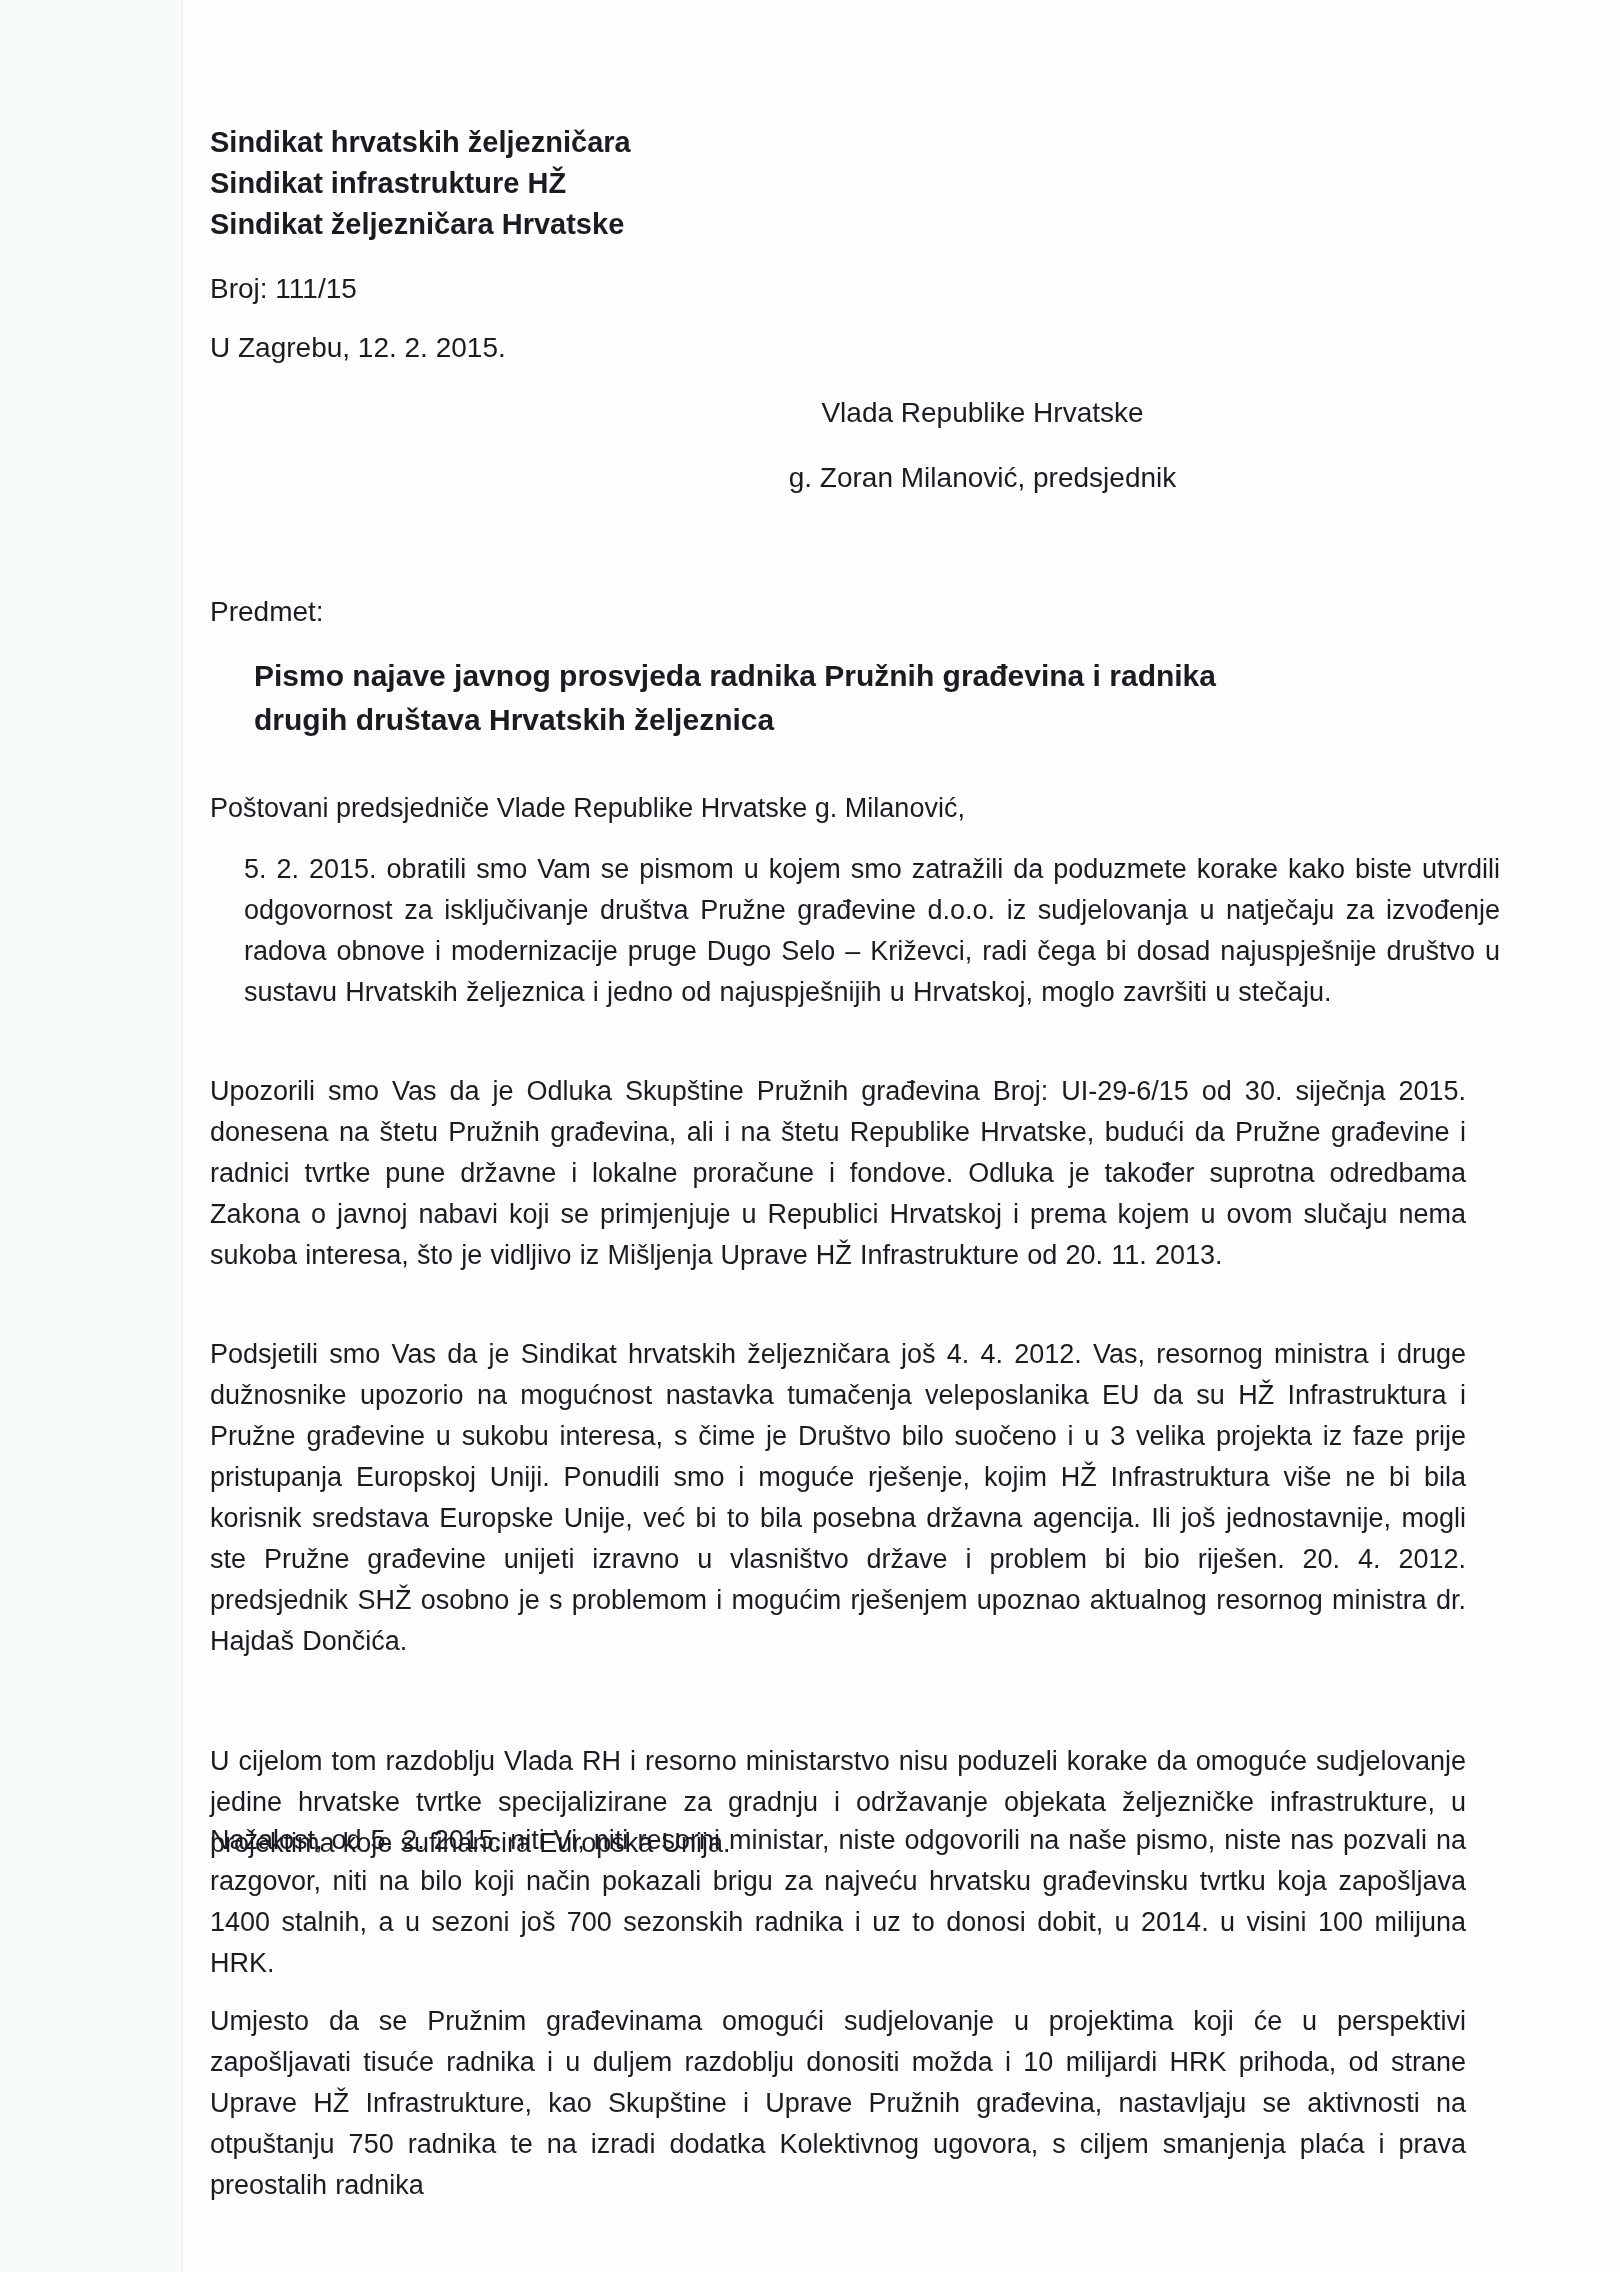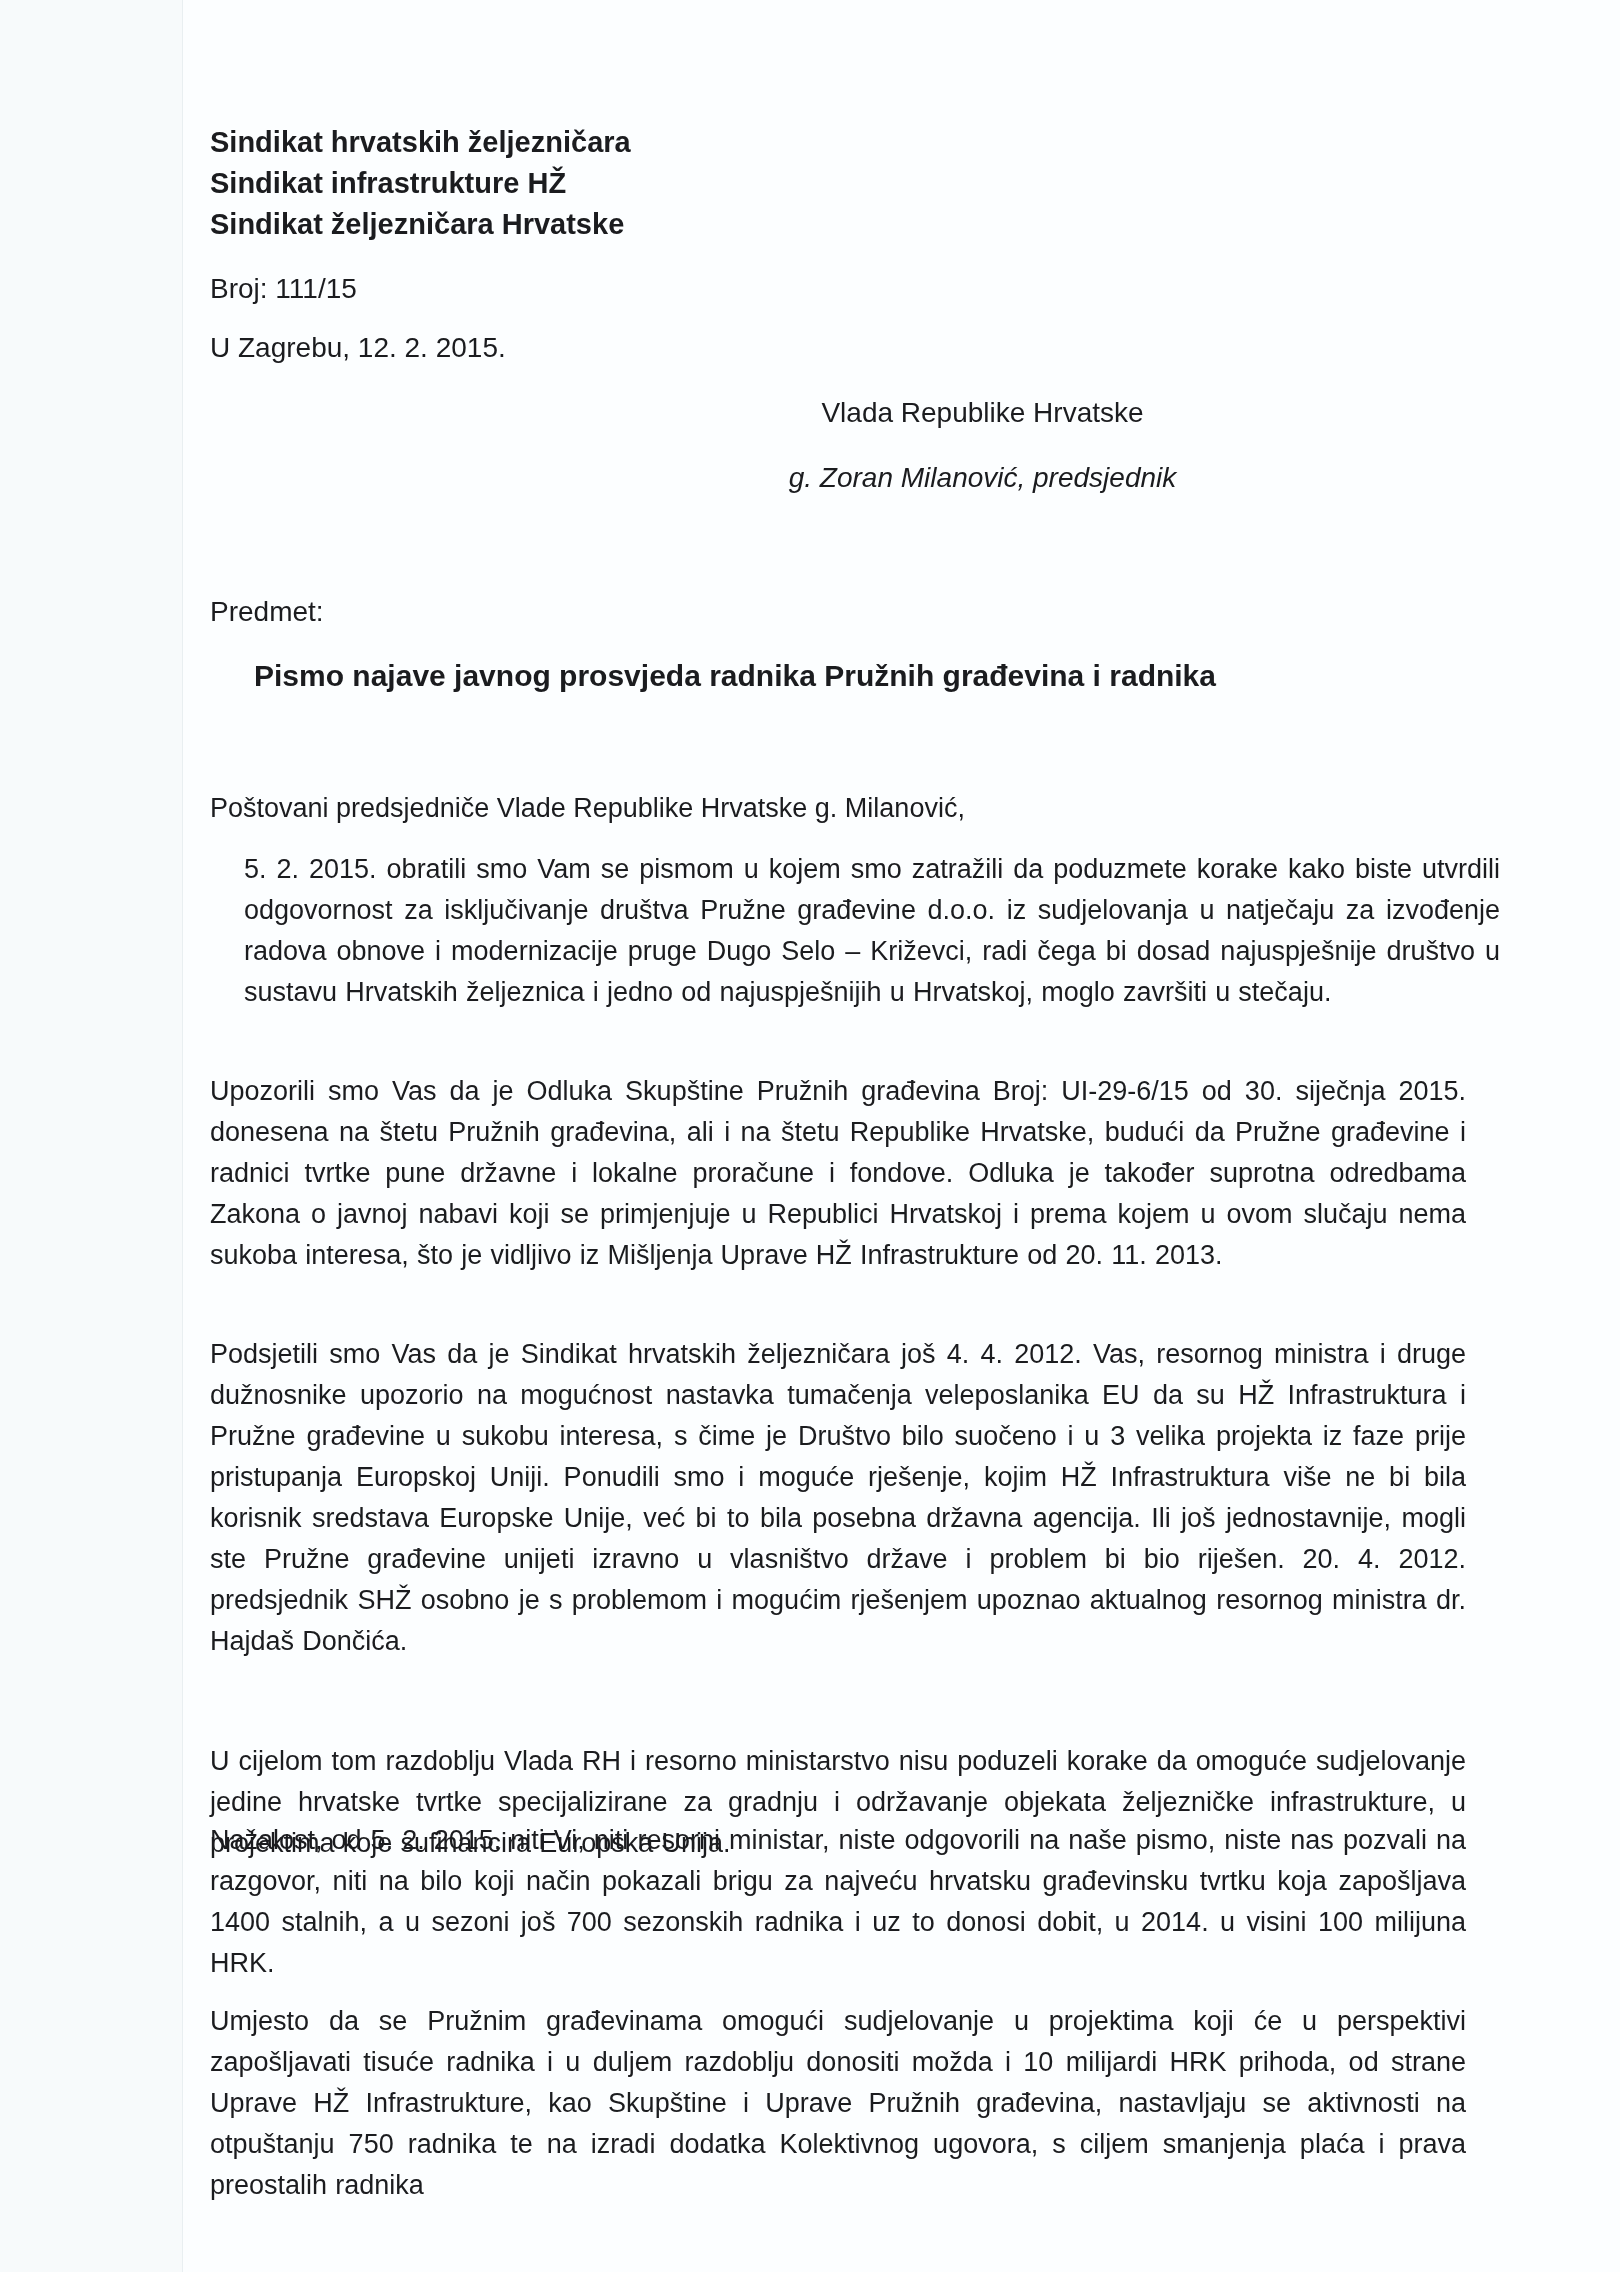--- a/index.html
+++ b/index.html
@@ -27,21 +27,21 @@
   .sender-line {
     font-weight: bold;
     font-size: 29px;
     line-height: 41px;
     white-space: nowrap;
   }
   .meta-line { font-size: 28px; line-height: 41px; white-space: nowrap; }
 
   .recipient-block { text-align: center; padding-left: 289px; }
   .recipient-line { font-size: 28px; line-height: 41px; }
-  .recipient-line + .recipient-line { margin-top: 24px; font-style: italic; }
+  .recipient-line + .recipient-line { margin-top: 24px; }
 
   .subject-label { font-size: 28px; line-height: 41px; }
   .subject-title { font-weight: bold; font-size: 30px; line-height: 44px; margin-left: 44px; }
 
   .salutation { font-size: 27px; line-height: 41px; }
 
   .para {
     font-size: 27px;
     line-height: 41px;
     text-align: justify;
@@ -79,20 +79,21 @@
 
 <div id="recipient" class="abs recipient-block">
   <div class="recipient-line">Vlada Republike Hrvatske</div>
   <div class="recipient-line">g. Zoran Milanović, predsjednik</div>
 </div>
 
 <div id="subjectlabel" class="abs subject-label">Predmet:</div>
 
 <div id="subjecttitle" class="abs">
   <div class="subject-title">Pismo najave javnog prosvjeda radnika Pružnih građevina i radnika</div>
+  <div class="subject-title">drugih društava Hrvatskih željeznica</div>
 </div>
 
 <div id="salutation" class="abs salutation">Poštovani predsjedniče Vlade Republike Hrvatske g. Milanović,</div>
 
 <div id="para-0" class="abs para">5. 2. 2015. obratili smo Vam se pismom u kojem smo zatražili da poduzmete korake kako biste utvrdili odgovornost za isključivanje društva Pružne građevine d.o.o. iz sudjelovanja u natječaju za izvođenje radova obnove i modernizacije pruge Dugo Selo – Križevci, radi čega bi dosad najuspješnije društvo u sustavu Hrvatskih željeznica i jedno od najuspješnijih u Hrvatskoj, moglo završiti u stečaju.</div>
 <div id="para-1" class="abs para">Upozorili smo Vas da je Odluka Skupštine Pružnih građevina Broj: UI-29-6/15 od 30. siječnja 2015. donesena na štetu Pružnih građevina, ali i na štetu Republike Hrvatske, budući da Pružne građevine i radnici tvrtke pune državne i lokalne proračune i fondove. Odluka je također suprotna odredbama Zakona o javnoj nabavi koji se primjenjuje u Republici Hrvatskoj i prema kojem u ovom slučaju nema sukoba interesa, što je vidljivo iz Mišljenja Uprave HŽ Infrastrukture od 20. 11. 2013.</div>
 <div id="para-2" class="abs para">Podsjetili smo Vas da je Sindikat hrvatskih željezničara još 4. 4. 2012. Vas, resornog ministra i druge dužnosnike upozorio na mogućnost nastavka tumačenja veleposlanika EU da su HŽ Infrastruktura i Pružne građevine u sukobu interesa, s čime je Društvo bilo suočeno i u 3 velika projekta iz faze prije pristupanja Europskoj Uniji. Ponudili smo i moguće rješenje, kojim HŽ Infrastruktura više ne bi bila korisnik sredstava Europske Unije, već bi to bila posebna državna agencija. Ili još jednostavnije, mogli ste Pružne građevine unijeti izravno u vlasništvo države i problem bi bio riješen. 20. 4. 2012. predsjednik SHŽ osobno je s problemom i mogućim rješenjem upoznao aktualnog resornog ministra dr. Hajdaš Dončića.</div>
 <div id="para-3" class="abs para">U cijelom tom razdoblju Vlada RH i resorno ministarstvo nisu poduzeli korake da omoguće sudjelovanje jedine hrvatske tvrtke specijalizirane za gradnju i održavanje objekata željezničke infrastrukture, u projektima koje sufinancira Europska Unija.</div>
 <div id="para-4" class="abs para">Nažalost, od 5. 2. 2015. niti Vi, niti resorni ministar, niste odgovorili na naše pismo, niste nas pozvali na razgovor, niti na bilo koji način pokazali brigu za najveću hrvatsku građevinsku tvrtku koja zapošljava 1400 stalnih, a u sezoni još 700 sezonskih radnika i uz to donosi dobit, u 2014. u visini 100 milijuna HRK.</div>
 <div id="para-5" class="abs para">Umjesto da se Pružnim građevinama omogući sudjelovanje u projektima koji će u perspektivi zapošljavati tisuće radnika i u duljem razdoblju donositi možda i 10 milijardi HRK prihoda, od strane Uprave HŽ Infrastrukture, kao Skupštine i Uprave Pružnih građevina, nastavljaju se aktivnosti na otpuštanju 750 radnika te na izradi dodatka Kolektivnog ugovora, s ciljem smanjenja plaća i prava preostalih radnika</div>

